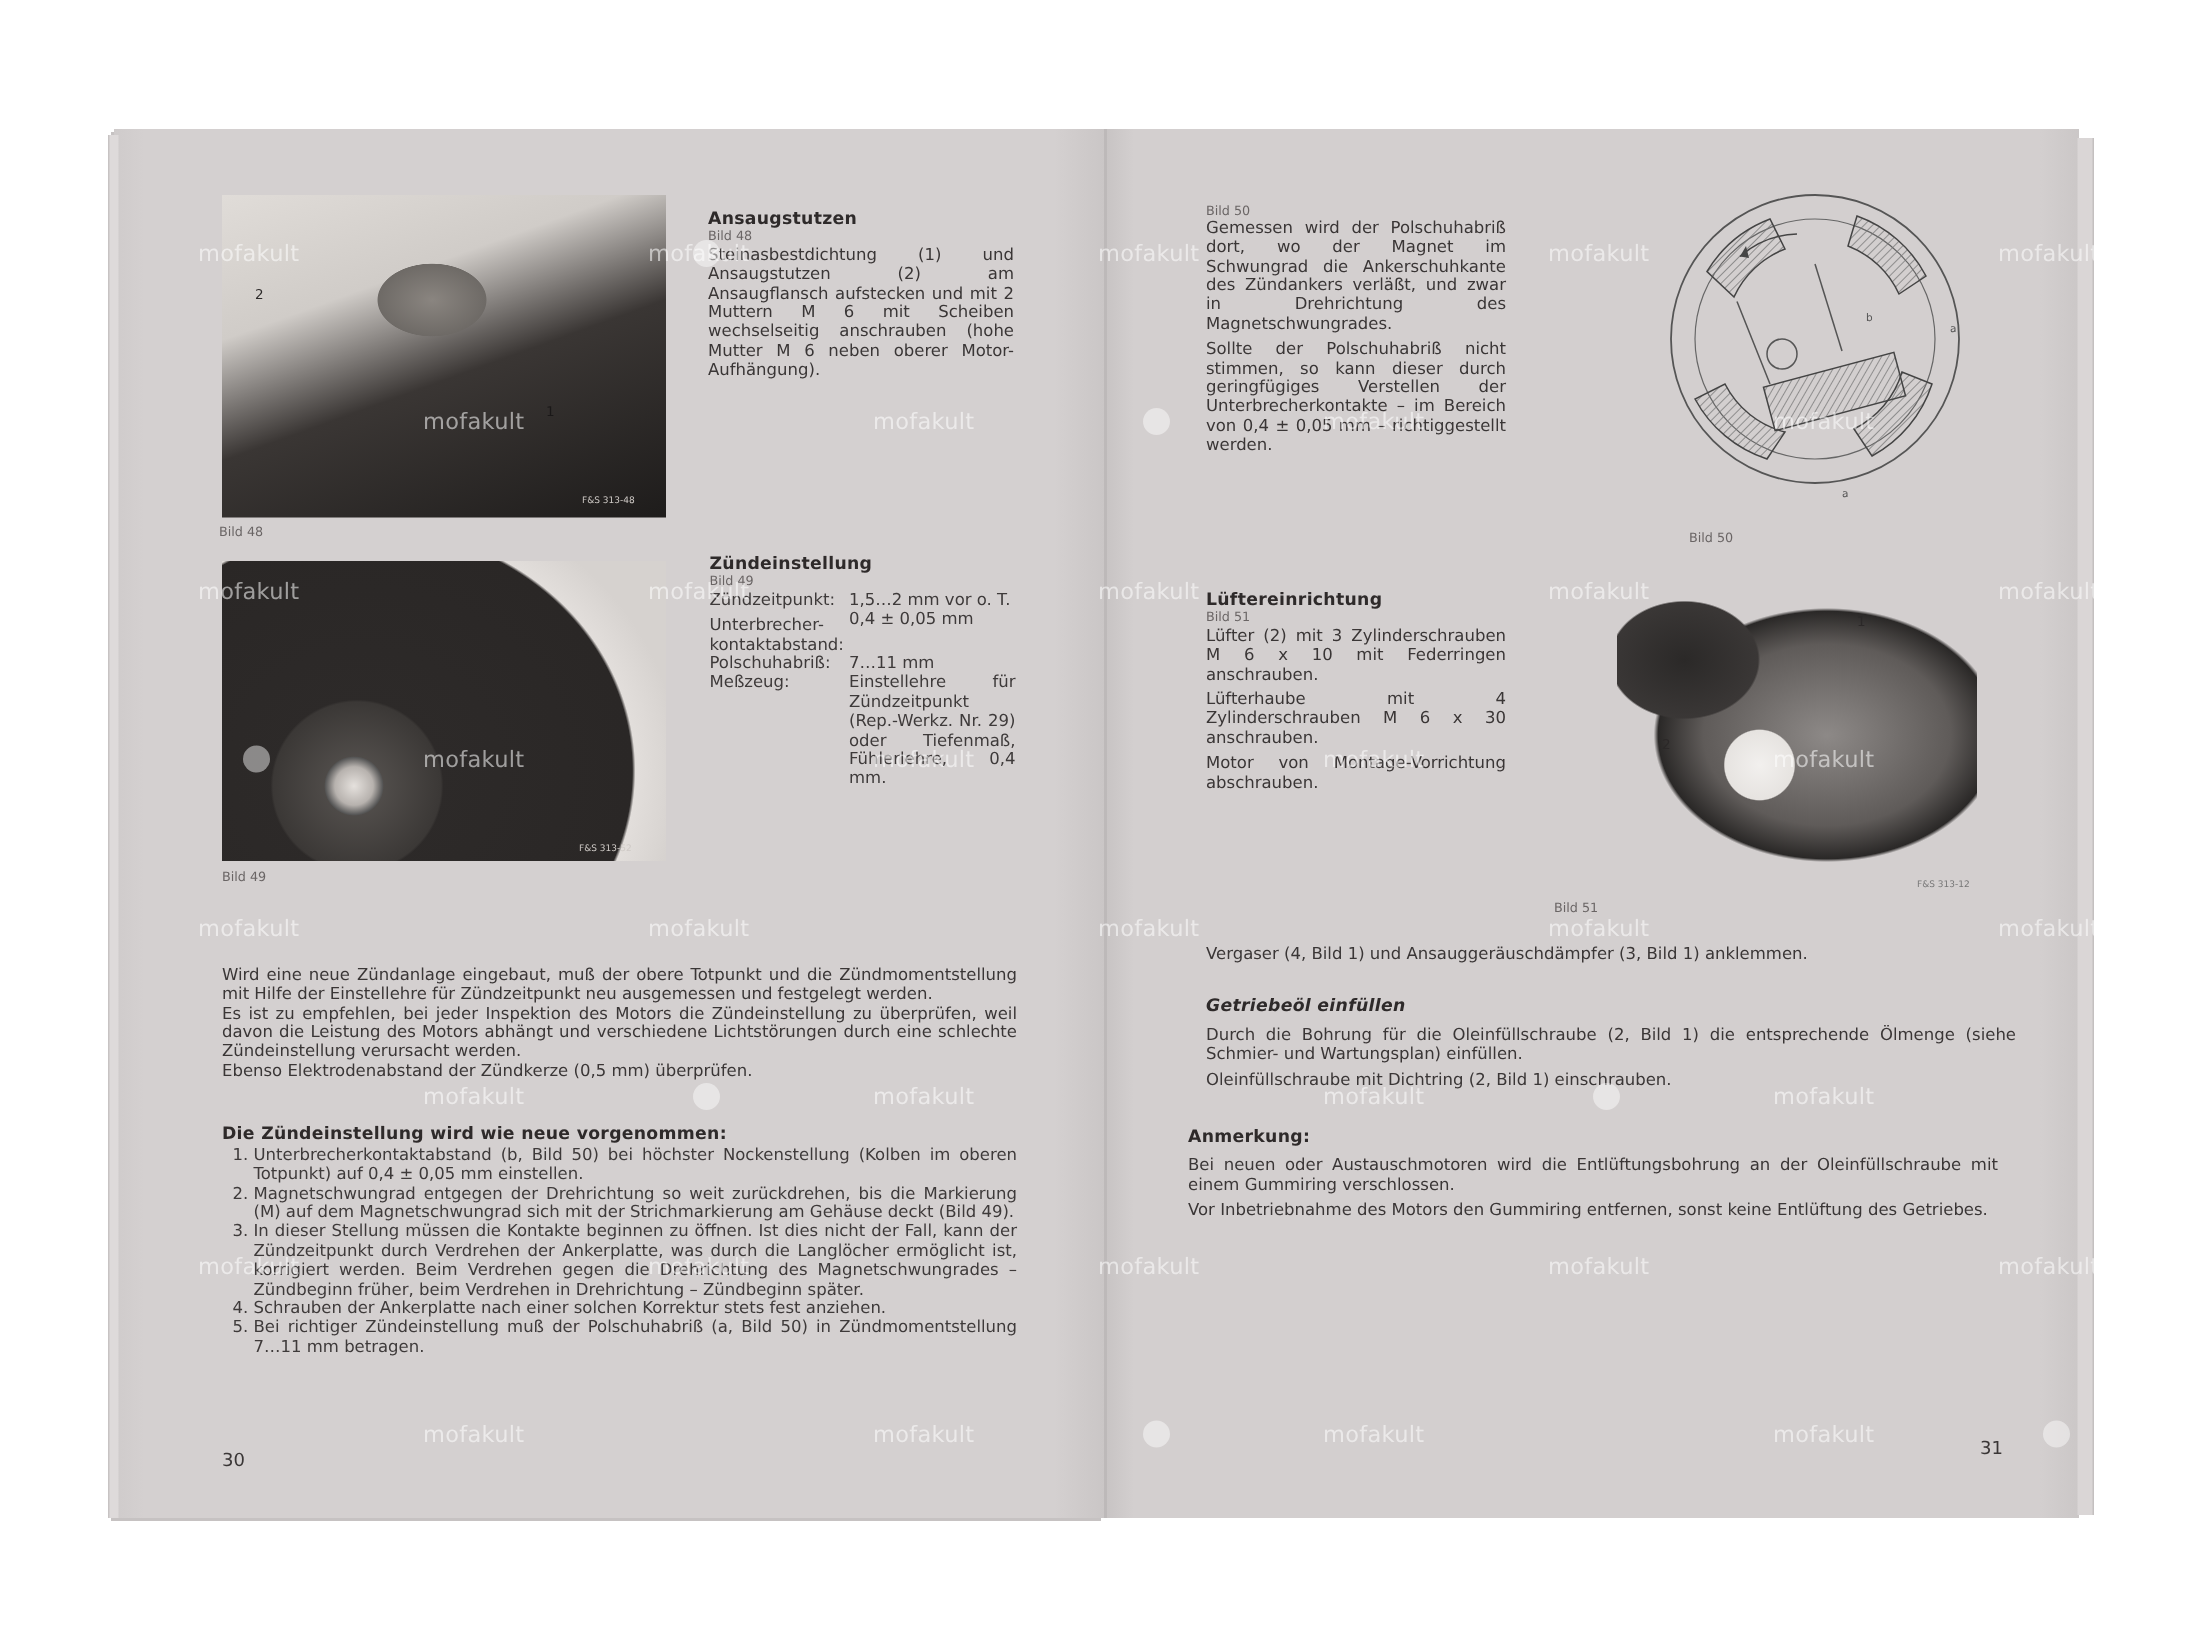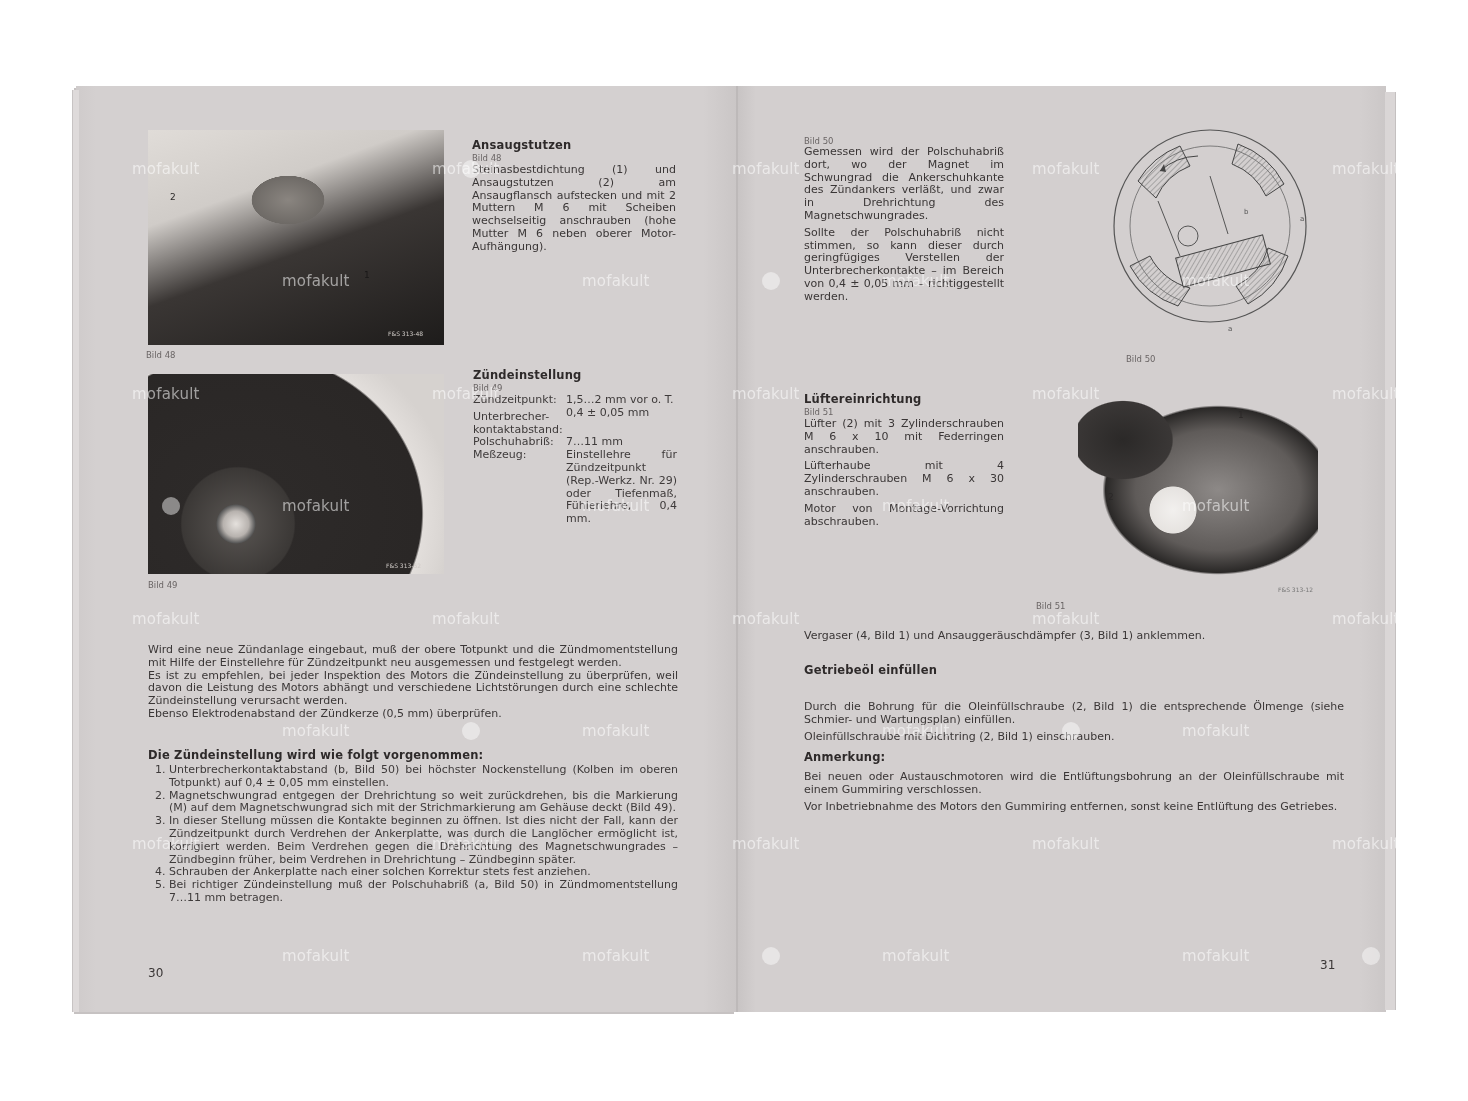--- a/index.html
+++ b/index.html
@@ -90,21 +90,21 @@
       </div>
     </div>
 
     <div class="abs" style="left:72px;top:558px;width:530px;">
       <div class="t just">Wird eine neue Zündanlage eingebaut, muß der obere Totpunkt und die Zündmomentstellung mit Hilfe der Einstellehre für Zündzeitpunkt neu ausgemessen und festgelegt werden.</div>
       <div class="t just">Es ist zu empfehlen, bei jeder Inspektion des Motors die Zündeinstellung zu überprüfen, weil davon die Leistung des Motors abhängt und verschiedene Lichtstörungen durch eine schlechte Zündeinstellung verursacht werden.</div>
       <div class="t just">Ebenso Elektrodenabstand der Zündkerze (0,5 mm) überprüfen.</div>
     </div>
 
     <div class="abs" style="left:72px;top:662px;width:530px;">
-      <div class="h" style="margin-bottom:2px;">Die Zündeinstellung wird wie folgt vorgenommen:</div>
+      <div class="h" style="margin-bottom:2px;">Die Zündeinstellung wird wie neue vorgenommen:</div>
       <ol class="steps just">
         <li>Unterbrecherkontaktabstand (b, Bild 50) bei höchster Nockenstellung (Kolben im oberen Totpunkt) auf 0,4 ± 0,05 mm einstellen.</li>
         <li>Magnetschwungrad entgegen der Drehrichtung so weit zurückdrehen, bis die Markierung (M) auf dem Magnetschwungrad sich mit der Strichmarkierung am Gehäuse deckt (Bild 49).</li>
         <li>In dieser Stellung müssen die Kontakte beginnen zu öffnen. Ist dies nicht der Fall, kann der Zündzeitpunkt durch Verdrehen der Ankerplatte, was durch die Langlöcher ermöglicht ist, korrigiert werden. Beim Verdrehen gegen die Drehrichtung des Magnetschwungrades – Zündbeginn früher, beim Verdrehen in Drehrichtung – Zündbeginn später.</li>
         <li>Schrauben der Ankerplatte nach einer solchen Korrektur stets fest anziehen.</li>
         <li>Bei richtiger Zündeinstellung muß der Polschuhabriß (a, Bild 50) in Zündmomentstellung 7…11 mm betragen.</li>
       </ol>
     </div>
 
     <div class="pnum" style="left:72px;top:880px;">30</div>
@@ -158,26 +158,26 @@
     <div class="photo photo51 abs" style="left:340px;top:314px;width:240px;height:196px;">
       <span class="lbl" style="left:160px;top:10px;">1</span>
       <span class="lbl" style="left:30px;top:92px;">2</span>
       <span class="code" style="left:200px;top:186px;color:#777;">F&amp;S 313-12</span>
     </div>
     <div class="cap abs" style="left:298px;top:515px;">Bild 51</div>
 
     <div class="t abs" style="left:66px;top:544px;width:540px;">Vergaser (4, Bild 1) und Ansauggeräuschdämpfer (3, Bild 1) anklemmen.</div>
 
     <div class="abs" style="left:66px;top:577px;width:540px;">
-      <div class="h" style="margin-bottom:24px;">Getriebeöl einfüllen</div>
+      <div class="h" style="margin-bottom:7px;font-style:italic;">Getriebeöl einfüllen</div>
       <div class="t just p">Durch die Bohrung für die Oleinfüllschraube (2, Bild 1) die entsprechende Ölmenge (siehe Schmier- und Wartungsplan) einfüllen.</div>
       <div class="t just p">Oleinfüllschraube mit Dichtring (2, Bild 1) einschrauben.</div>
     </div>
 
-    <div class="abs" style="left:66px;top:664px;width:540px;">
+    <div class="abs" style="left:54px;top:664px;width:540px;">
       <div class="h" style="margin-bottom:7px;">Anmerkung:</div>
       <div class="t just p">Bei neuen oder Austauschmotoren wird die Entlüftungsbohrung an der Oleinfüllschraube mit einem Gummiring verschlossen.</div>
       <div class="t just p">Vor Inbetriebnahme des Motors den Gummiring entfernen, sonst keine Entlüftung des Getriebes.</div>
     </div>
 
     <div class="pnum" style="left:582px;top:872px;">31</div>
   </div>
 </div>
 
 <div class="watermark" style="left:132px;top:160px;">mofakult</div>

